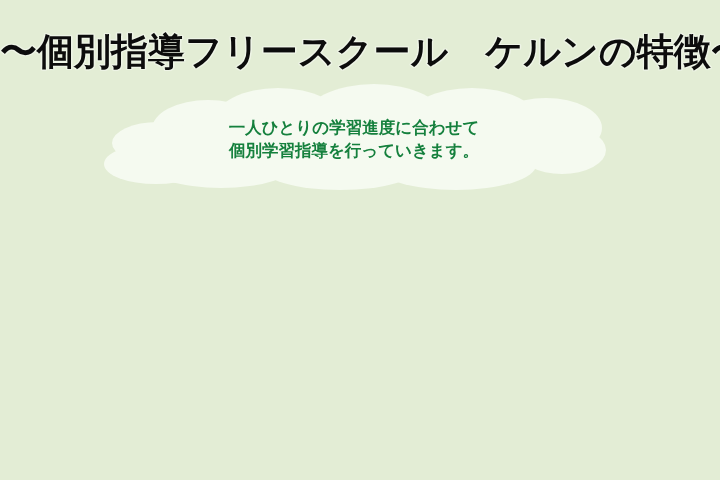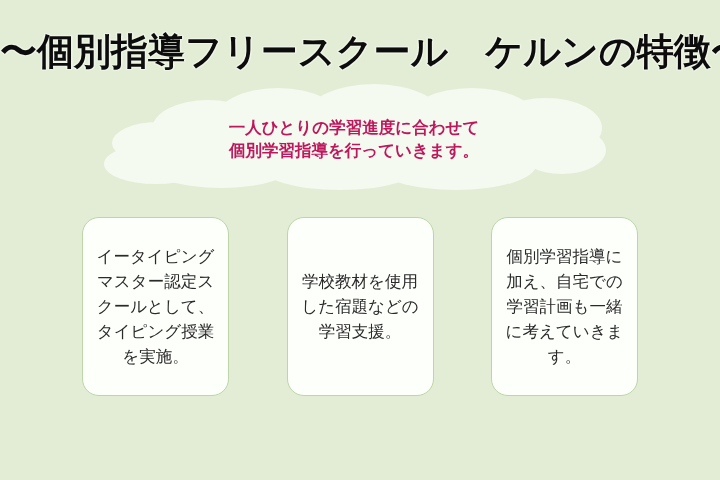--- a/index.html
+++ b/index.html
@@ -59,21 +59,21 @@
   }
   #cloud-caption {
     position: absolute;
     left: 0;
     top: 30px;
     width: 472px;
     text-align: center;
     font-size: 16.5px;
     font-weight: bold;
     line-height: 1.42;
-    color: #be185d;
+    color: #15803d;
     white-space: pre-line;
   }
 
   
   #cards {
     position: absolute;
     left: 82px;
     top: 217px;
     width: 556px;
     height: 179px;
@@ -121,35 +121,14 @@
     <div class="puff" style="left:400px; top:40px;  width:88px;  height:48px;"></div>
     <div class="puff" style="left:28px;  top:52px;  width:150px; height:50px;"></div>
     <div class="puff" style="left:142px; top:56px;  width:160px; height:48px;"></div>
     <div class="puff" style="left:258px; top:54px;  width:160px; height:50px;"></div>
     <div class="puff" style="left:12px;  top:30px;  width:452px; height:52px;"></div>
 
     <div id="cloud-caption">一人ひとりの学習進度に合わせて
 個別学習指導を行っていきます。</div>
   </div>
 
-  <div id="cards">
-    <div class="card">
-      <div class="card-text">イータイピング
-マスター認定ス
-クールとして、
-タイピング授業
-を実施。</div>
-    </div>
-    <div class="card">
-      <div class="card-text">学校教材を使用
-した宿題などの
-学習支援。</div>
-    </div>
-    <div class="card">
-      <div class="card-text">個別学習指導に
-加え、自宅での
-学習計画も一緒
-に考えていきま
-す。</div>
-    </div>
-  </div>
 
 </div>
 
 </body></html>

